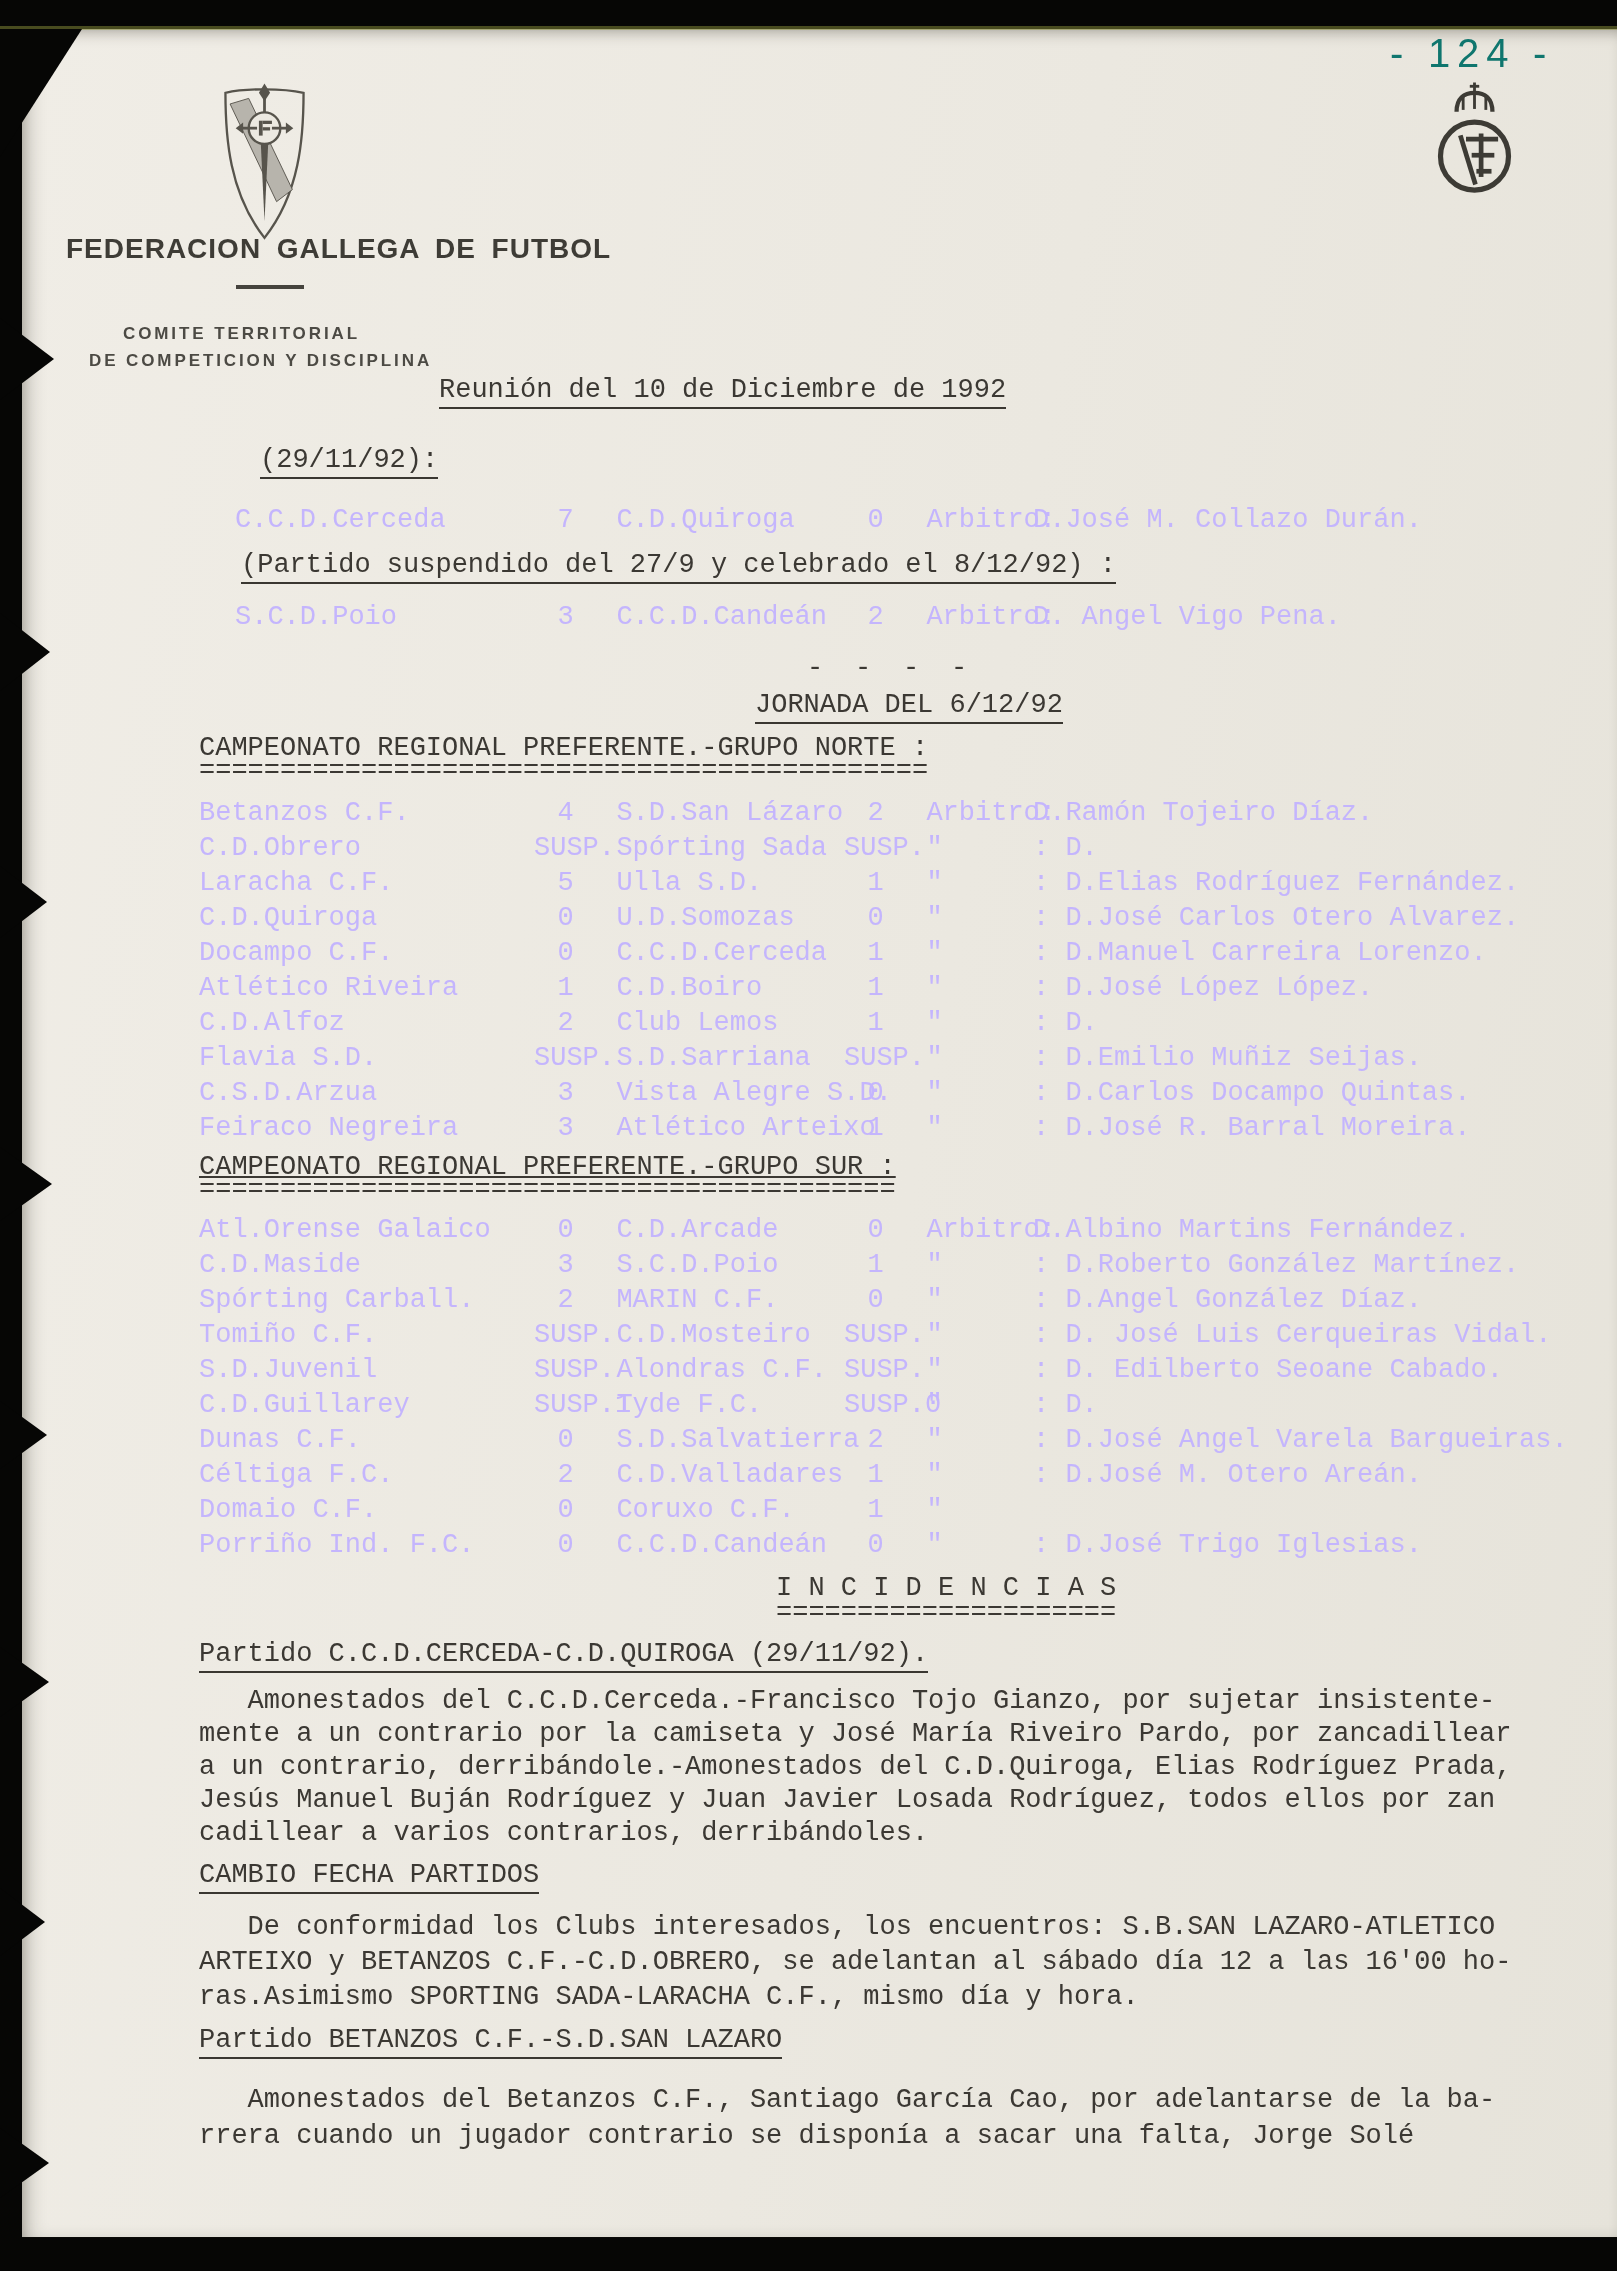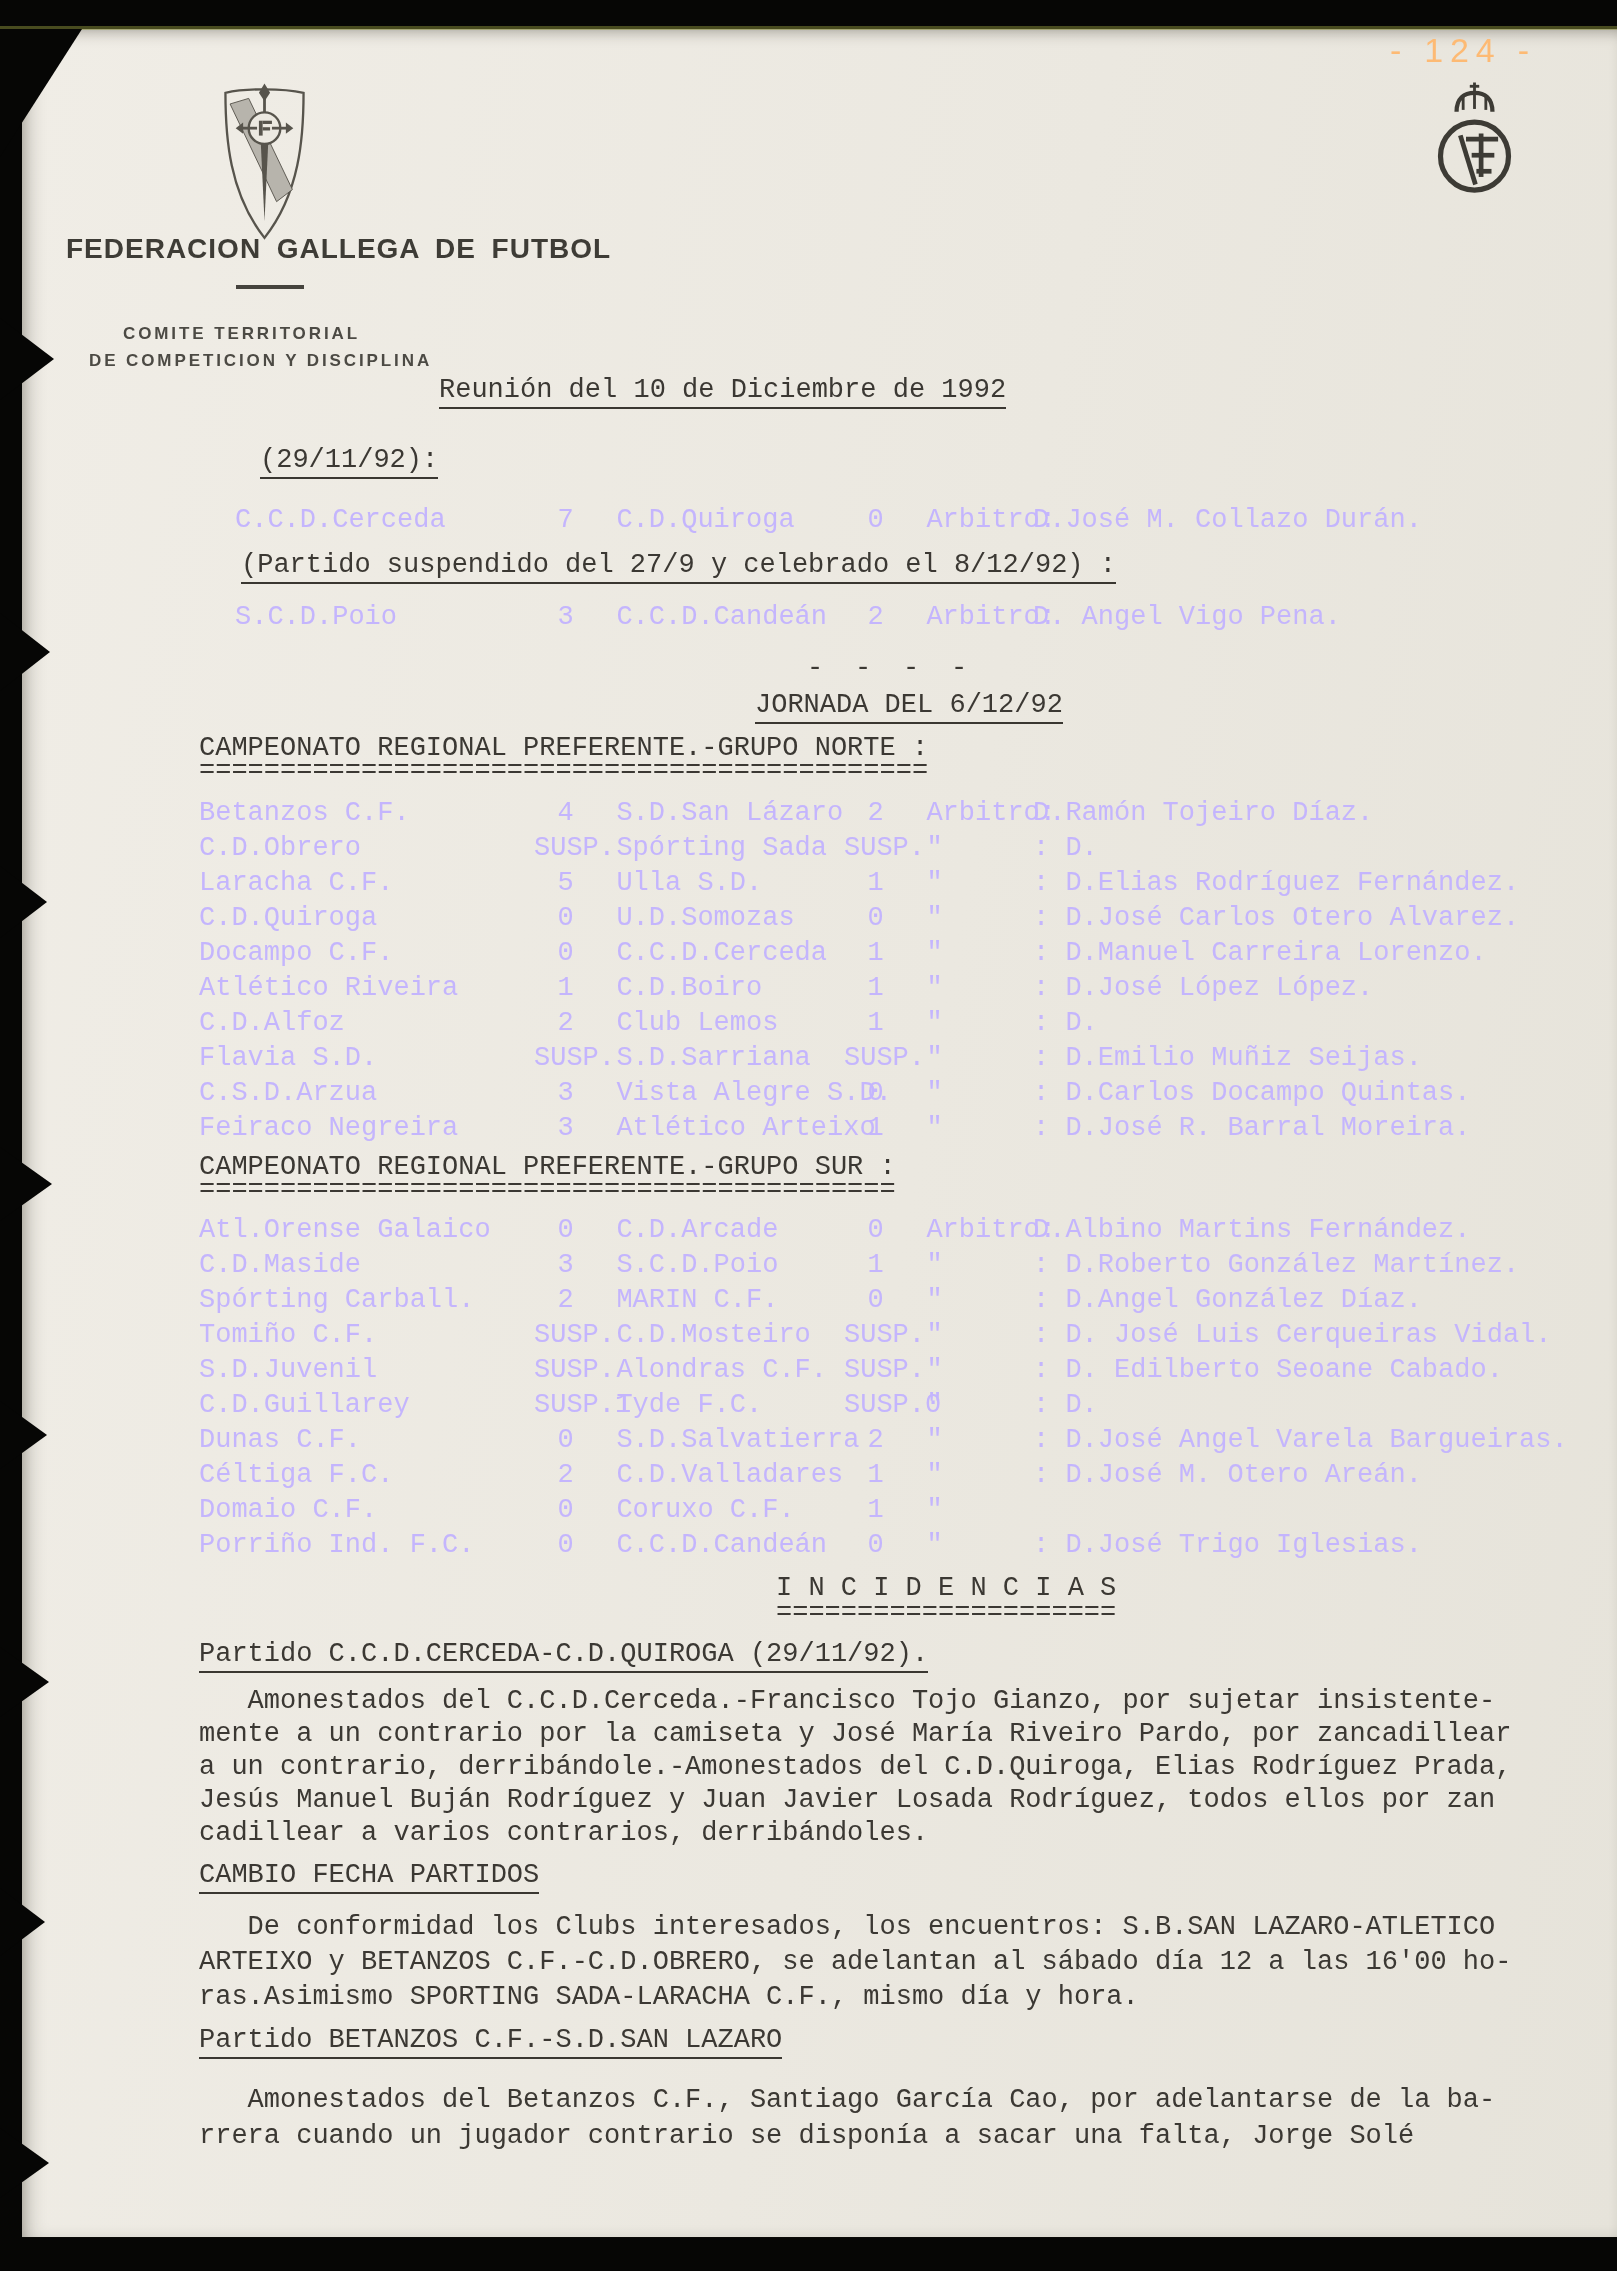--- a/index.html
+++ b/index.html
@@ -11,21 +11,21 @@
   
   .film-top{position:absolute;left:0;top:0;width:100%;height:29px;background:#060605;}
   .film-edge-line{position:absolute;left:0;top:26px;width:100%;height:3.9px;background:#8a8f3a;opacity:.5;}
   .film-bottom{position:absolute;left:0;top:2238px;width:100%;height:34px;background:#060605;}
   .film-left{position:absolute;left:0;top:29px;width:22px;height:2209px;background:#060605;}
   .corner-wedge{position:absolute;left:0;top:29px;width:82px;height:128px;background:#060605;
                 clip-path:polygon(0 0,100% 0,0 100%);}
   .notch{position:absolute;left:0;background:#060605;clip-path:polygon(0 0,100% 50%,0 100%);}
   
   .page-number{position:absolute;left:1390px;top:31px;font-family:"Liberation Sans",sans-serif;
-               font-size:34px;letter-spacing:6.8px;color:#fdba74;font-weight:500;text-align:right;}
+               font-size:40px;letter-spacing:6.8px;color:#0f766e;font-weight:500;text-align:right;}
   .org-name{position:absolute;left:66px;top:233px;font-family:"Liberation Sans",sans-serif;
             font-weight:bold;font-size:28px;letter-spacing:1px;word-spacing:6.8px;color:#3e3c36;}
   .org-rule{position:absolute;left:236px;top:285px;width:68px;height:3.9px;background:#45433d;}
   .dept{position:absolute;font-family:"Liberation Sans",sans-serif;font-weight:bold;
         font-size:17px;letter-spacing:2.9px;color:#4c4a44;margin-top:28px;}
   .dept1{left:123px;top:296px;}
   .dept2{left:89px;top:323px;}
   .logo-shield{position:absolute;left:218px;top:78px;width:93px;height:171px;}
   .logo-crest{position:absolute;left:1432px;top:80px;width:85px;height:124px;}
   
@@ -154,21 +154,21 @@
       <span class="c-home">Flavia S.D.</span><span class="c-hs">SUSP.</span><span class="c-away">S.D.Sarriana</span><span class="c-as">SUSP.</span><span class="c-arb">"</span><span class="c-ref">: D.Emilio Muñiz Seijas.</span>
     </div>
     <div class="mrow">
       <span class="c-home">C.S.D.Arzua</span><span class="c-hs">3</span><span class="c-away">Vista Alegre S.D.</span><span class="c-as">0</span><span class="c-arb">"</span><span class="c-ref">: D.Carlos Docampo Quintas.</span>
     </div>
     <div class="mrow">
       <span class="c-home">Feiraco Negreira</span><span class="c-hs">3</span><span class="c-away">Atlético Arteixo</span><span class="c-as">1</span><span class="c-arb">"</span><span class="c-ref">: D.José R. Barral Moreira.</span>
     </div>
   </div>
 
-  <div class="tw" style="left:199px;top:1151px;">CAMPEONATO REGIONAL PREFERENTE.-GRUPO SUR :</div>
+  <div class="tw" style="left:199px;top:1151px;text-decoration:underline;">CAMPEONATO REGIONAL PREFERENTE.-GRUPO SUR :</div>
   <div class="tw heading-rule" style="left:199px;top:1174px;">===========================================</div>
 
   <div class="rows" style="top:1213px;">
     <div class="mrow">
       <span class="c-home">Atl.Orense Galaico</span><span class="c-hs">0</span><span class="c-away">C.D.Arcade</span><span class="c-as">0</span><span class="c-arb">Arbitro:</span><span class="c-ref">D.Albino Martins Fernández.</span>
     </div>
     <div class="mrow">
       <span class="c-home">C.D.Maside</span><span class="c-hs">3</span><span class="c-away">S.C.D.Poio</span><span class="c-as">1</span><span class="c-arb">"</span><span class="c-ref">: D.Roberto González Martínez.</span>
     </div>
     <div class="mrow">

